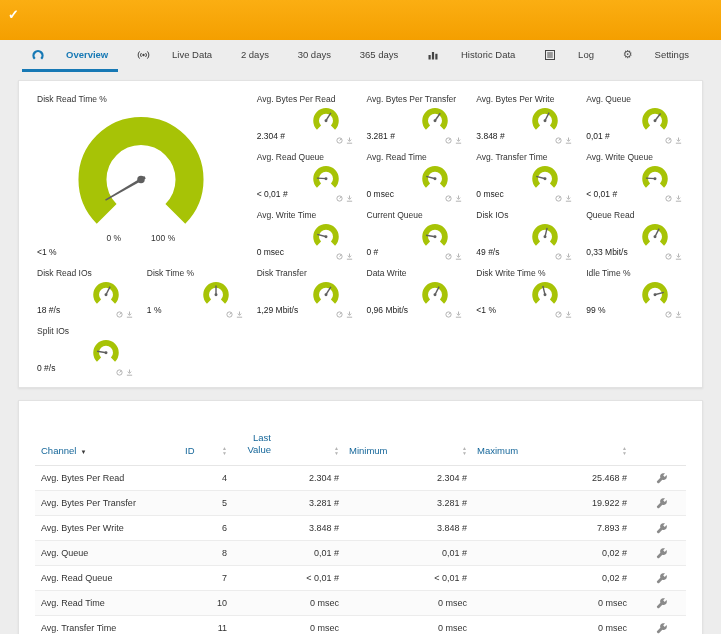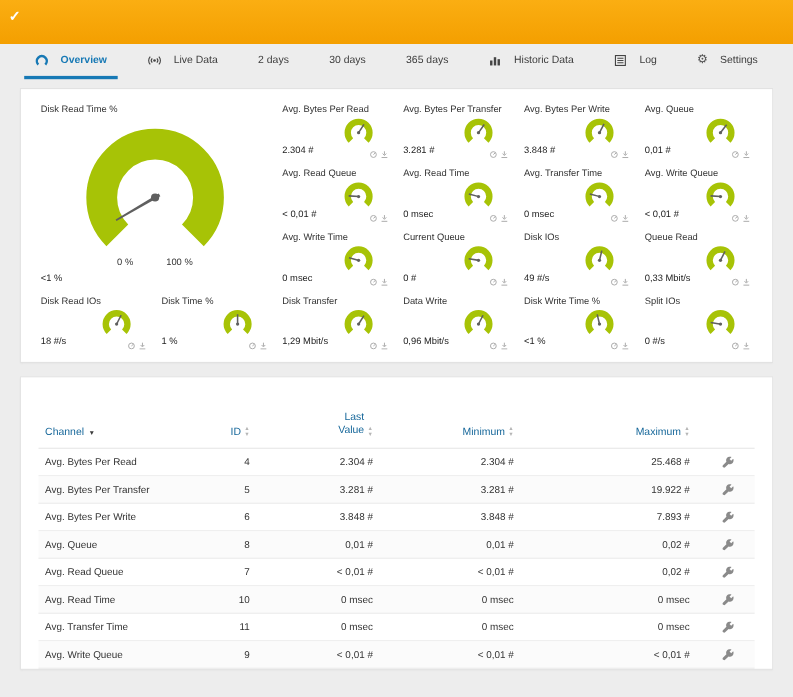--- a/index.html
+++ b/index.html
@@ -15,21 +15,21 @@
   .sensor-title { font-size:14.5px; font-weight:bold; color:#111; }
   .flag { font-size:11px; color:#fff; }
   .stars { font-size:10px; letter-spacing:1px; }
   .stars .filled { color:#4a4a4a; }
   .stars .empty  { color:#fff; }
   .status-txt { font-size:9px; font-weight:bold; color:#3d3d3d; margin:3px 0 0 1px; }
 
   
   .tabs { height:32px; display:flex; align-items:stretch; justify-content:space-between;
           padding:0 22px; background:#ededed; }
-  .tab { display:flex; align-items:center; gap:11px; padding:0 10px;
+  .tab { display:flex; align-items:center; gap:22px; padding:0 10px;
          font-size:9.5px; color:#3c3c3c; cursor:default; border-bottom:3px solid transparent; }
   .tab.active { color:#1779b5; font-weight:bold; border-bottom-color:#1779b5; }
   .tab svg { display:block; }
   .gear-glyph { font-size:11px; color:#555; line-height:1; }
 
   
   .panel { background:#fff; margin:0 18px; border:1px solid #e2e2e2;
            box-shadow:0 1px 2px rgba(0,0,0,.07); }
   .gauges-panel { margin-top:8px; }
 
@@ -49,21 +49,21 @@
   .minmax { position:absolute; left:0; right:0; bottom:0px; display:flex;
             justify-content:center; gap:30px; font-size:8.5px; color:#333; }
 
   
   .table-panel { margin-top:12px; padding:14px 16px 0; }
   .thead { display:grid; grid-template-columns:150px 52px 112px 128px 160px 1fr;
            color:#16679a; font-size:9.5px; padding-bottom:9px; border-bottom:1px solid #e6e6e6;
            align-items:end; }
   .th { display:flex; align-items:flex-end; }
   .th.ch { justify-content:flex-start; padding-left:6px;margin-top:30px; }
-  .th.rgt { justify-content:flex-end; padding-right:10px; }
+  .th.rgt { justify-content:space-between; padding-right:10px; }
   .wrapw { display:inline-block; width:34px; text-align:right; line-height:1.25; }
   .sorted-icon { font-size:6px; color:#3a3a3a; margin-left:4px; padding-bottom:1px; }
   .sortpair { display:inline-flex; flex-direction:column; font-size:5px; line-height:4.5px;
               color:#b5b5b5; margin-left:3px; padding-bottom:1px; font-style:normal; }
   .tr { display:grid; grid-template-columns:150px 52px 112px 128px 160px 1fr;
         border-bottom:1px solid #ececec; height:25px; align-items:center; }
   .tr:nth-child(even) { background:#fbfbfb; }
   .td { font-size:9px; color:#333; }
   .td.ch { padding-left:6px; }
   .td.rgt { text-align:right; padding-right:10px; }
@@ -513,20 +513,41 @@
             <circle cx="4" cy="4" r="3" fill="none" stroke="#a9a9a9" stroke-width="1"></circle>
             <line x1="4" y1="4" x2="6" y2="2.2" stroke="#a9a9a9" stroke-width="1"></line>
           </svg>
           <svg viewBox="0 0 8 8">
             <path d="M4 0.6 v3.6 M2.1 3 L4 5 L5.9 3" fill="none" stroke="#a9a9a9" stroke-width="1"></path>
             <line x1="1" y1="7.1" x2="7" y2="7.1" stroke="#a9a9a9" stroke-width="1"></line>
           </svg>
         </div>
       </div>
 
+      <div class="cell">
+        <div class="c-title">Idle Time %</div>
+        <svg class="mini-gauge" viewBox="0 0 36 34">
+          <path d="M9.5 27.5 A12 12 0 1 1 26.5 27.5" fill="none" stroke="#a7c306" stroke-width="7"></path>
+          <g transform="rotate(75.6 18 19)">
+            <line x1="18" y1="19.5" x2="18" y2="8" stroke="#5f5f5f" stroke-width="1.7"></line>
+          </g>
+          <circle cx="18" cy="19" r="1.8" fill="#5f5f5f"></circle>
+        </svg>
+        <div class="c-value">99 %</div>
+        <div class="c-icons">
+          <svg viewBox="0 0 8 8">
+            <circle cx="4" cy="4" r="3" fill="none" stroke="#a9a9a9" stroke-width="1"></circle>
+            <line x1="4" y1="4" x2="6" y2="2.2" stroke="#a9a9a9" stroke-width="1"></line>
+          </svg>
+          <svg viewBox="0 0 8 8">
+            <path d="M4 0.6 v3.6 M2.1 3 L4 5 L5.9 3" fill="none" stroke="#a9a9a9" stroke-width="1"></path>
+            <line x1="1" y1="7.1" x2="7" y2="7.1" stroke="#a9a9a9" stroke-width="1"></line>
+          </svg>
+        </div>
+      </div>
 
       <div class="cell">
         <div class="c-title">Split IOs</div>
         <svg class="mini-gauge" viewBox="0 0 36 34">
           <path d="M9.5 27.5 A12 12 0 1 1 26.5 27.5" fill="none" stroke="#a7c306" stroke-width="7"></path>
           <g transform="rotate(-81.0 18 19)">
             <line x1="18" y1="19.5" x2="18" y2="8" stroke="#5f5f5f" stroke-width="1.7"></line>
           </g>
           <circle cx="18" cy="19" r="1.8" fill="#5f5f5f"></circle>
         </svg>

